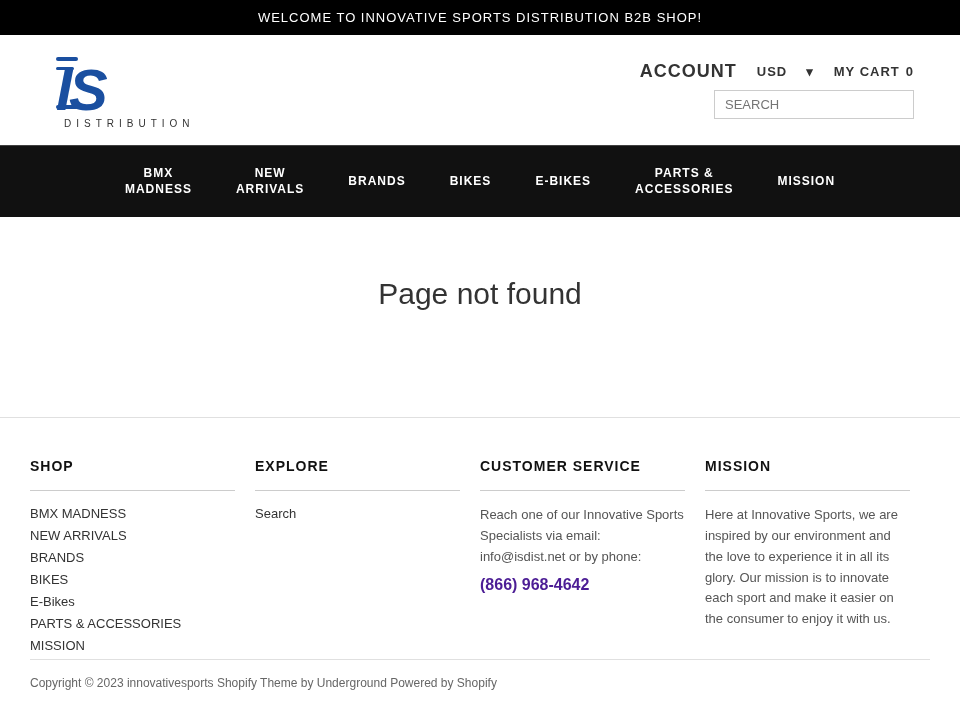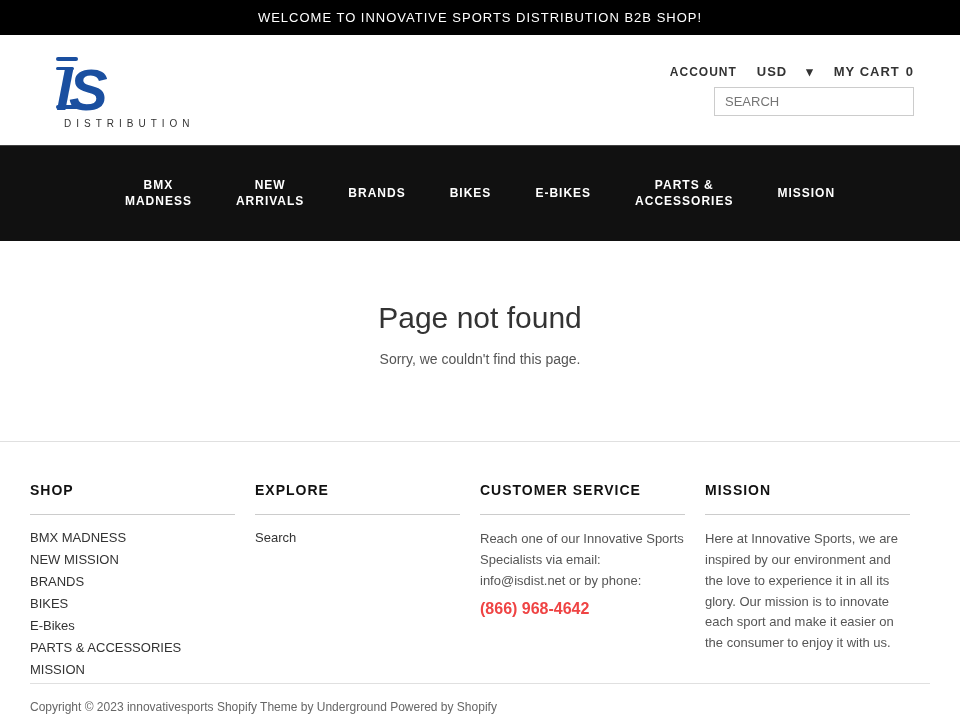--- a/index.html
+++ b/index.html
@@ -33,21 +33,21 @@
       flex-direction: column;
       align-items: flex-end;
       gap: 8px;
     }
     .header-top-row {
       display: flex;
       align-items: center;
       gap: 20px;
     }
     .header-account {
-      font-size: 12px;
+      font-size: 18px;
       font-weight: bold;
       letter-spacing: 1px;
       cursor: pointer;
       color: #333;
     }
     .header-usd {
       font-size: 13px;
       font-weight: bold;
       letter-spacing: 1px;
       cursor: pointer;
@@ -79,21 +79,21 @@
       padding: 6px 10px;
       font-size: 13px;
       width: 200px;
       outline: none;
       color: #999;
     }
 
     
     .nav {
       background: #111;
-      padding: 12px 20px;
+      padding: 0 20px;
     }
     .nav-list {
       display: flex;
       list-style: none;
       justify-content: center;
       align-items: center;
     }
     .nav-list li {
       position: relative;
     }
@@ -166,21 +166,21 @@
       font-size: 13px;
     }
     .footer-col p {
       font-size: 13px;
       line-height: 1.6;
       color: #555;
     }
     .footer-phone {
       font-size: 16px;
       font-weight: bold;
-      color: #ef4444;
+      color: #4c1d95;
       margin-top: 8px;
     }
     .footer-bottom {
       border-top: 1px solid #e0e0e0;
       padding-top: 16px;
       font-size: 12px;
       color: #666;
     }
 
     
@@ -250,32 +250,31 @@
       <a href="#">PARTS &amp;<br>ACCESSORIES</a>
     </li>
     <li>
       <a href="#">MISSION</a>
     </li>
   </ul>
 </nav>
 
 <div class="main-content">
   <h1 class="page-not-found-title">Page not found</h1>
-  <p class="page-not-found-text">Sorry, we couldn't find this page.</p>
 </div>
 
 <footer class="footer">
   <div class="footer-columns">
 
     <div class="footer-col">
       <div class="footer-col-title">SHOP</div>
       <hr class="footer-col-divider">
       <ul>
         <li><a href="#">BMX MADNESS</a></li>
-        <li><a href="#">NEW MISSION</a></li>
+        <li><a href="#">NEW ARRIVALS</a></li>
         <li><a href="#">BRANDS</a></li>
         <li><a href="#">BIKES</a></li>
         <li><a href="#">E-Bikes</a></li>
         <li><a href="#">PARTS &amp; ACCESSORIES</a></li>
         <li><a href="#">MISSION</a></li>
       </ul>
     </div>
 
     <div class="footer-col">
       <div class="footer-col-title">EXPLORE</div>

